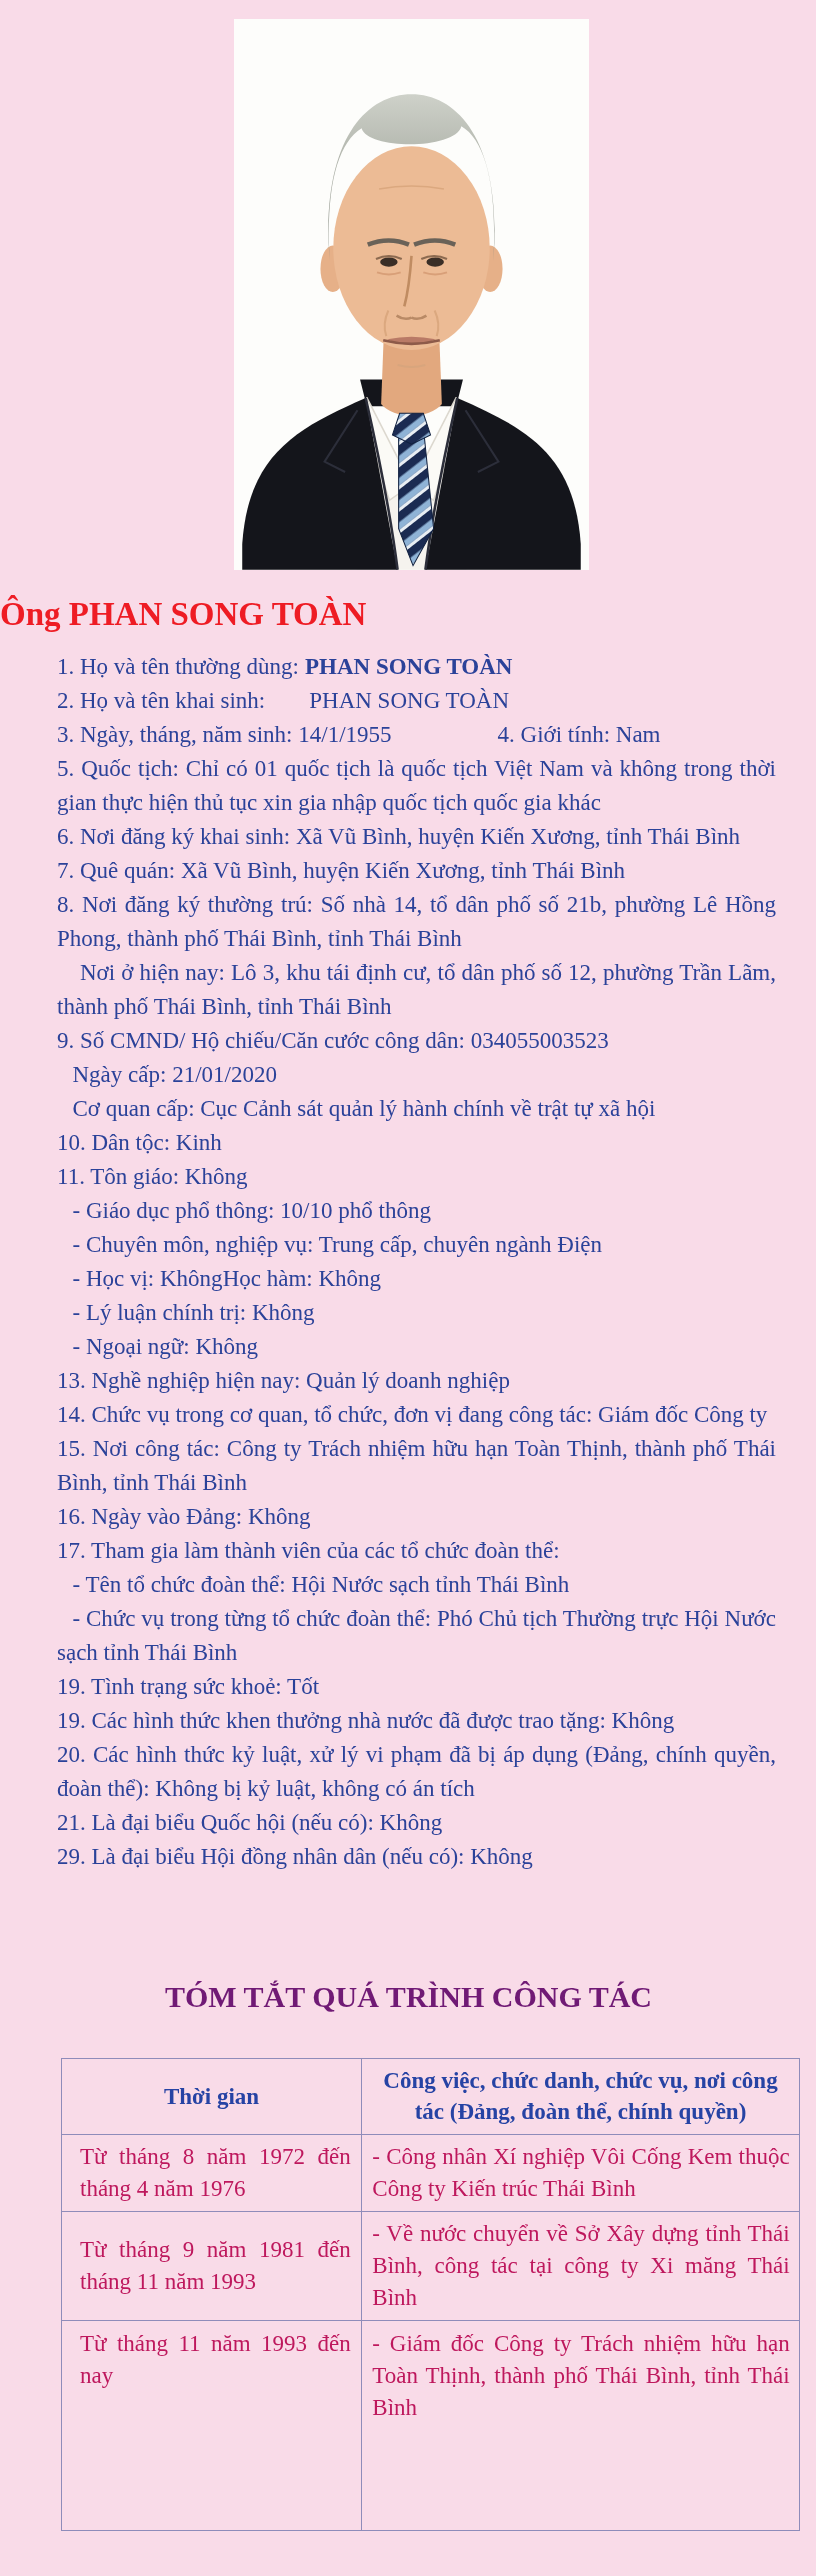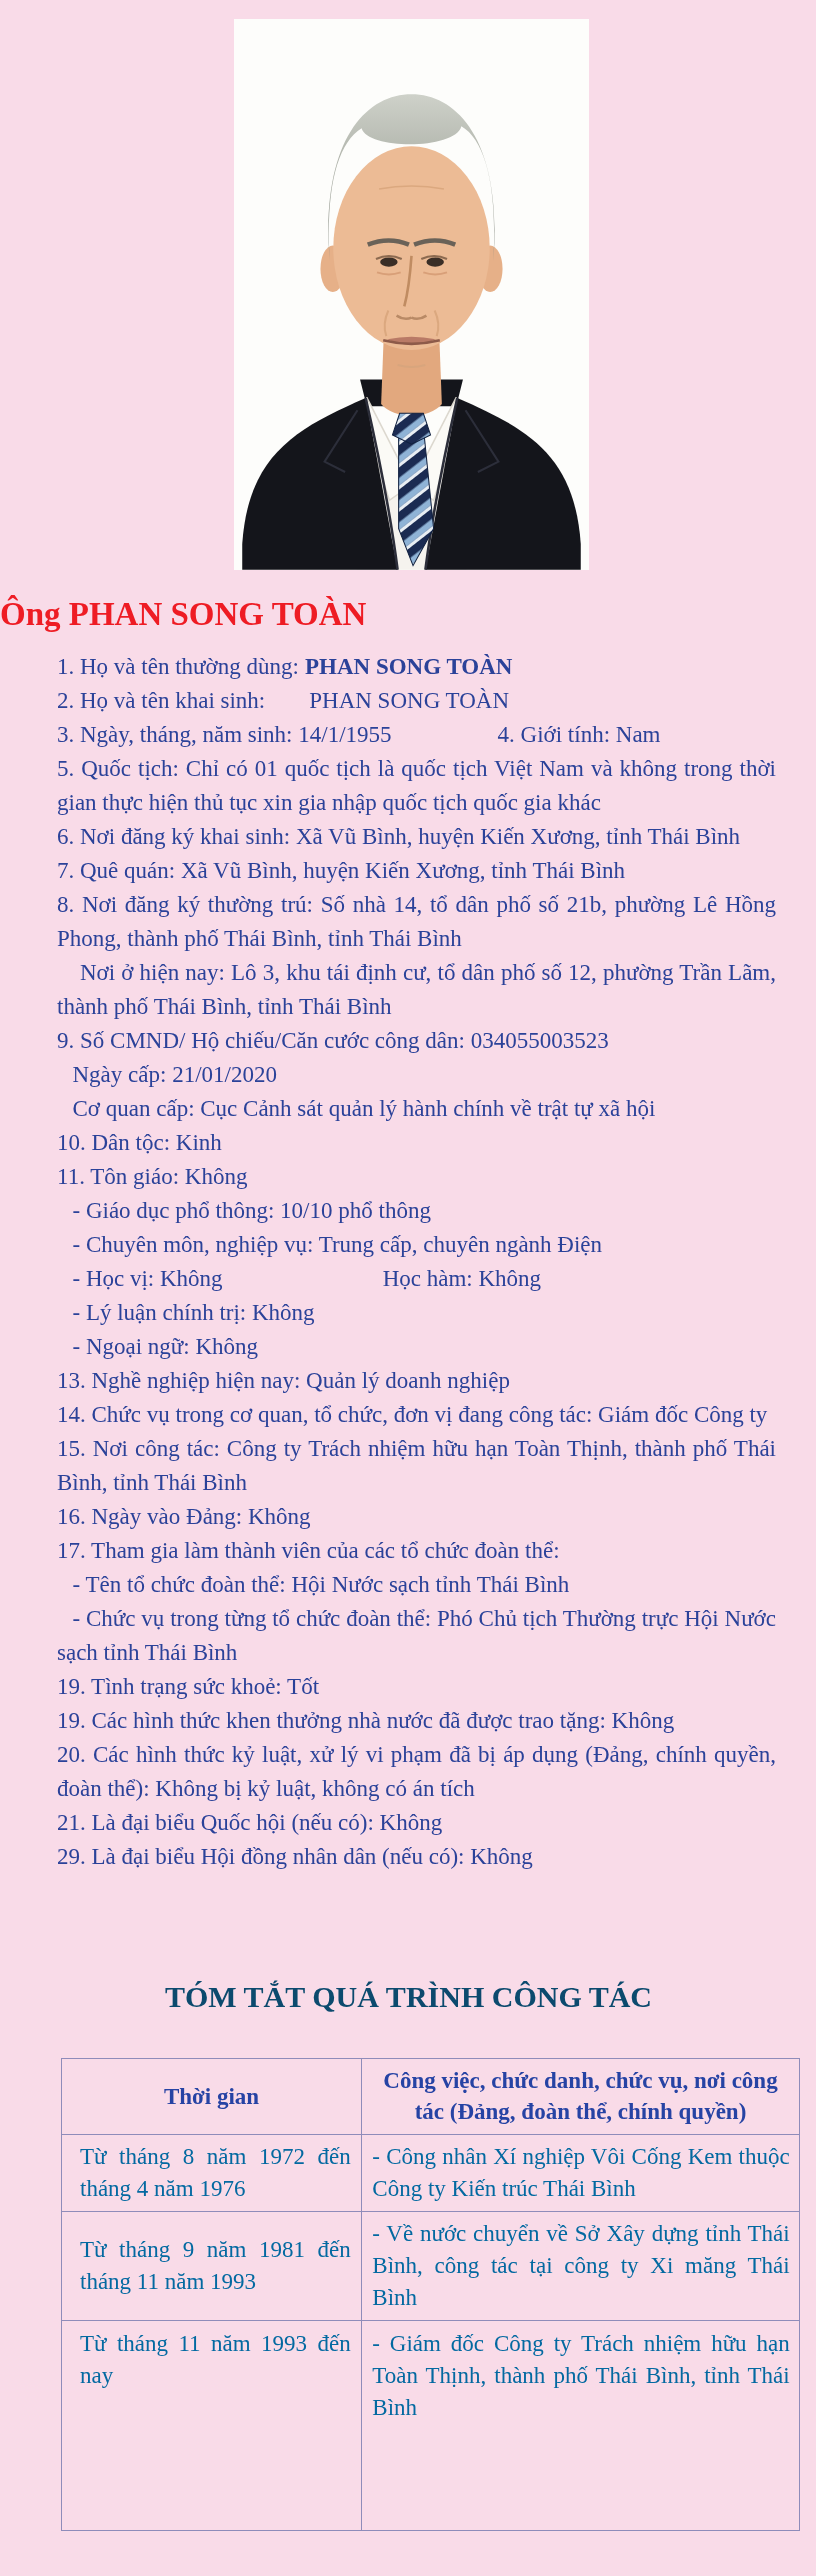--- a/index.html
+++ b/index.html
@@ -29,27 +29,27 @@
     font-size:23px;
     line-height:34px;
     text-align:justify;
   }
   .info p{margin:0;}
   .ind30{text-indent:15.5px;}
   .ind45{text-indent:23px;}
   .ml12{margin-left:6.2px;}
   .ml85{margin-left:44px;}
   .ml135{margin-left:106px;}
-  .ml310{margin-left:160px;}
+  .ml310{}
   b{font-weight:bold;}
   .career-title{
     margin:103px 0 0 0;
     text-align:center;
     font-size:30px;font-weight:bold;
-    color:#0c4a6e;
+    color:#701a75;
     line-height:40px;
   }
   table.career{
     margin:41px 0 0 61px;
     width:739px;
     border-collapse:collapse;
     table-layout:fixed;
   }
   table.career,table.career th,table.career td{
     border:1.5px solid #8f8cba;
@@ -59,21 +59,21 @@
     text-align:center;vertical-align:middle;
     font-size:23px;font-weight:bold;line-height:31px;
     padding:4.1px 15.5px;
     color:#2643a4;
   }
   table.career td{
     font-size:23px;line-height:32px;
     vertical-align:middle;
     text-align:justify;
     padding:6.2px 10.3px 6.2px 18px;
-    color:#0369a1;
+    color:#be185d;
   }
   table.career td.work{padding:6.2px 9.3px 6.2px 10.3px;}
   table.career tr.last td{height:196px;vertical-align:top;}
   .col-time{width:300px;}
 </style>
 </head>
 <body>
 
 <div class="page">
 

